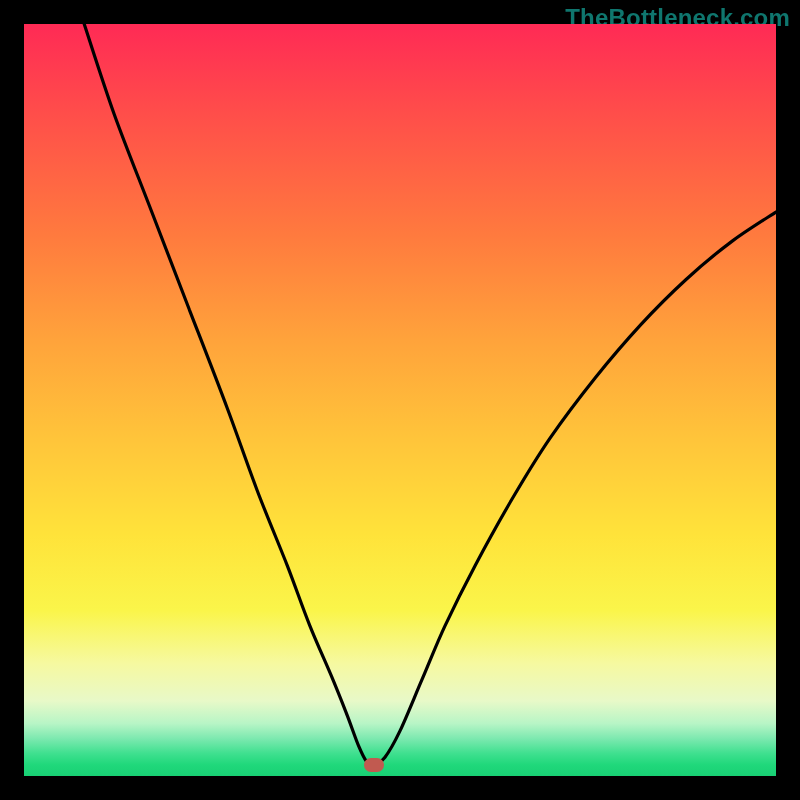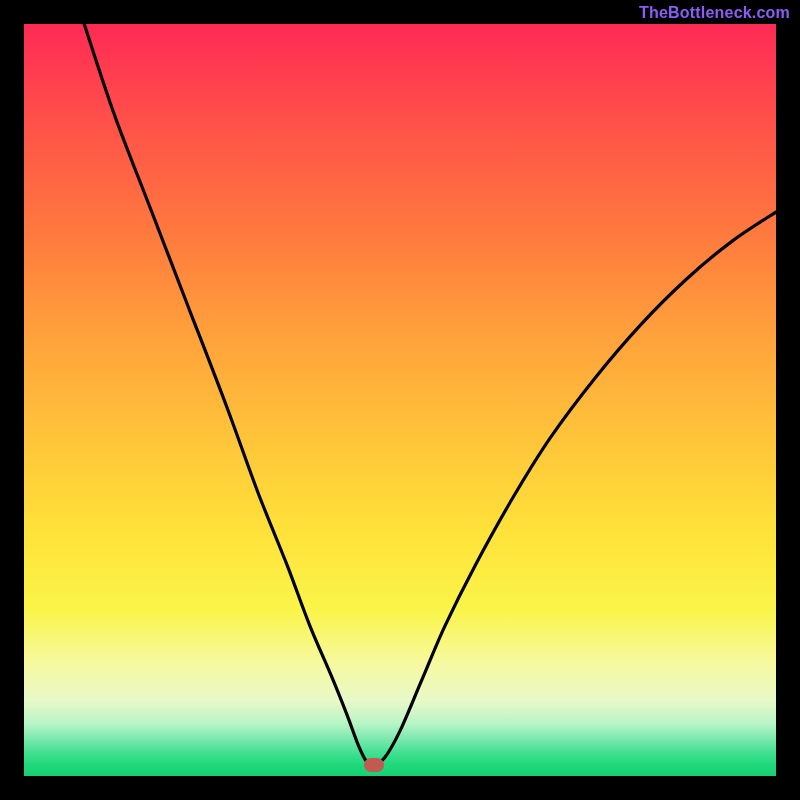--- a/index.html
+++ b/index.html
@@ -40,23 +40,23 @@
       #3fe08f 97%,
       #20d87b 98.5%,
       #18d074 100%
     );
   }
   .watermark {
     position: absolute;
     top: 4px;
     right: 10px;
     font-family: Arial, Helvetica, sans-serif;
-    font-size: 16px;
+    font-size: 24px;
     font-weight: 600;
-    color: #8b5cf6;
+    color: #0f766e;
     letter-spacing: 0.2px;
   }
   svg.curve {
     position: absolute;
     left: 0;
     top: 0;
     width: 752px;
     height: 752px;
   }
   .marker {

